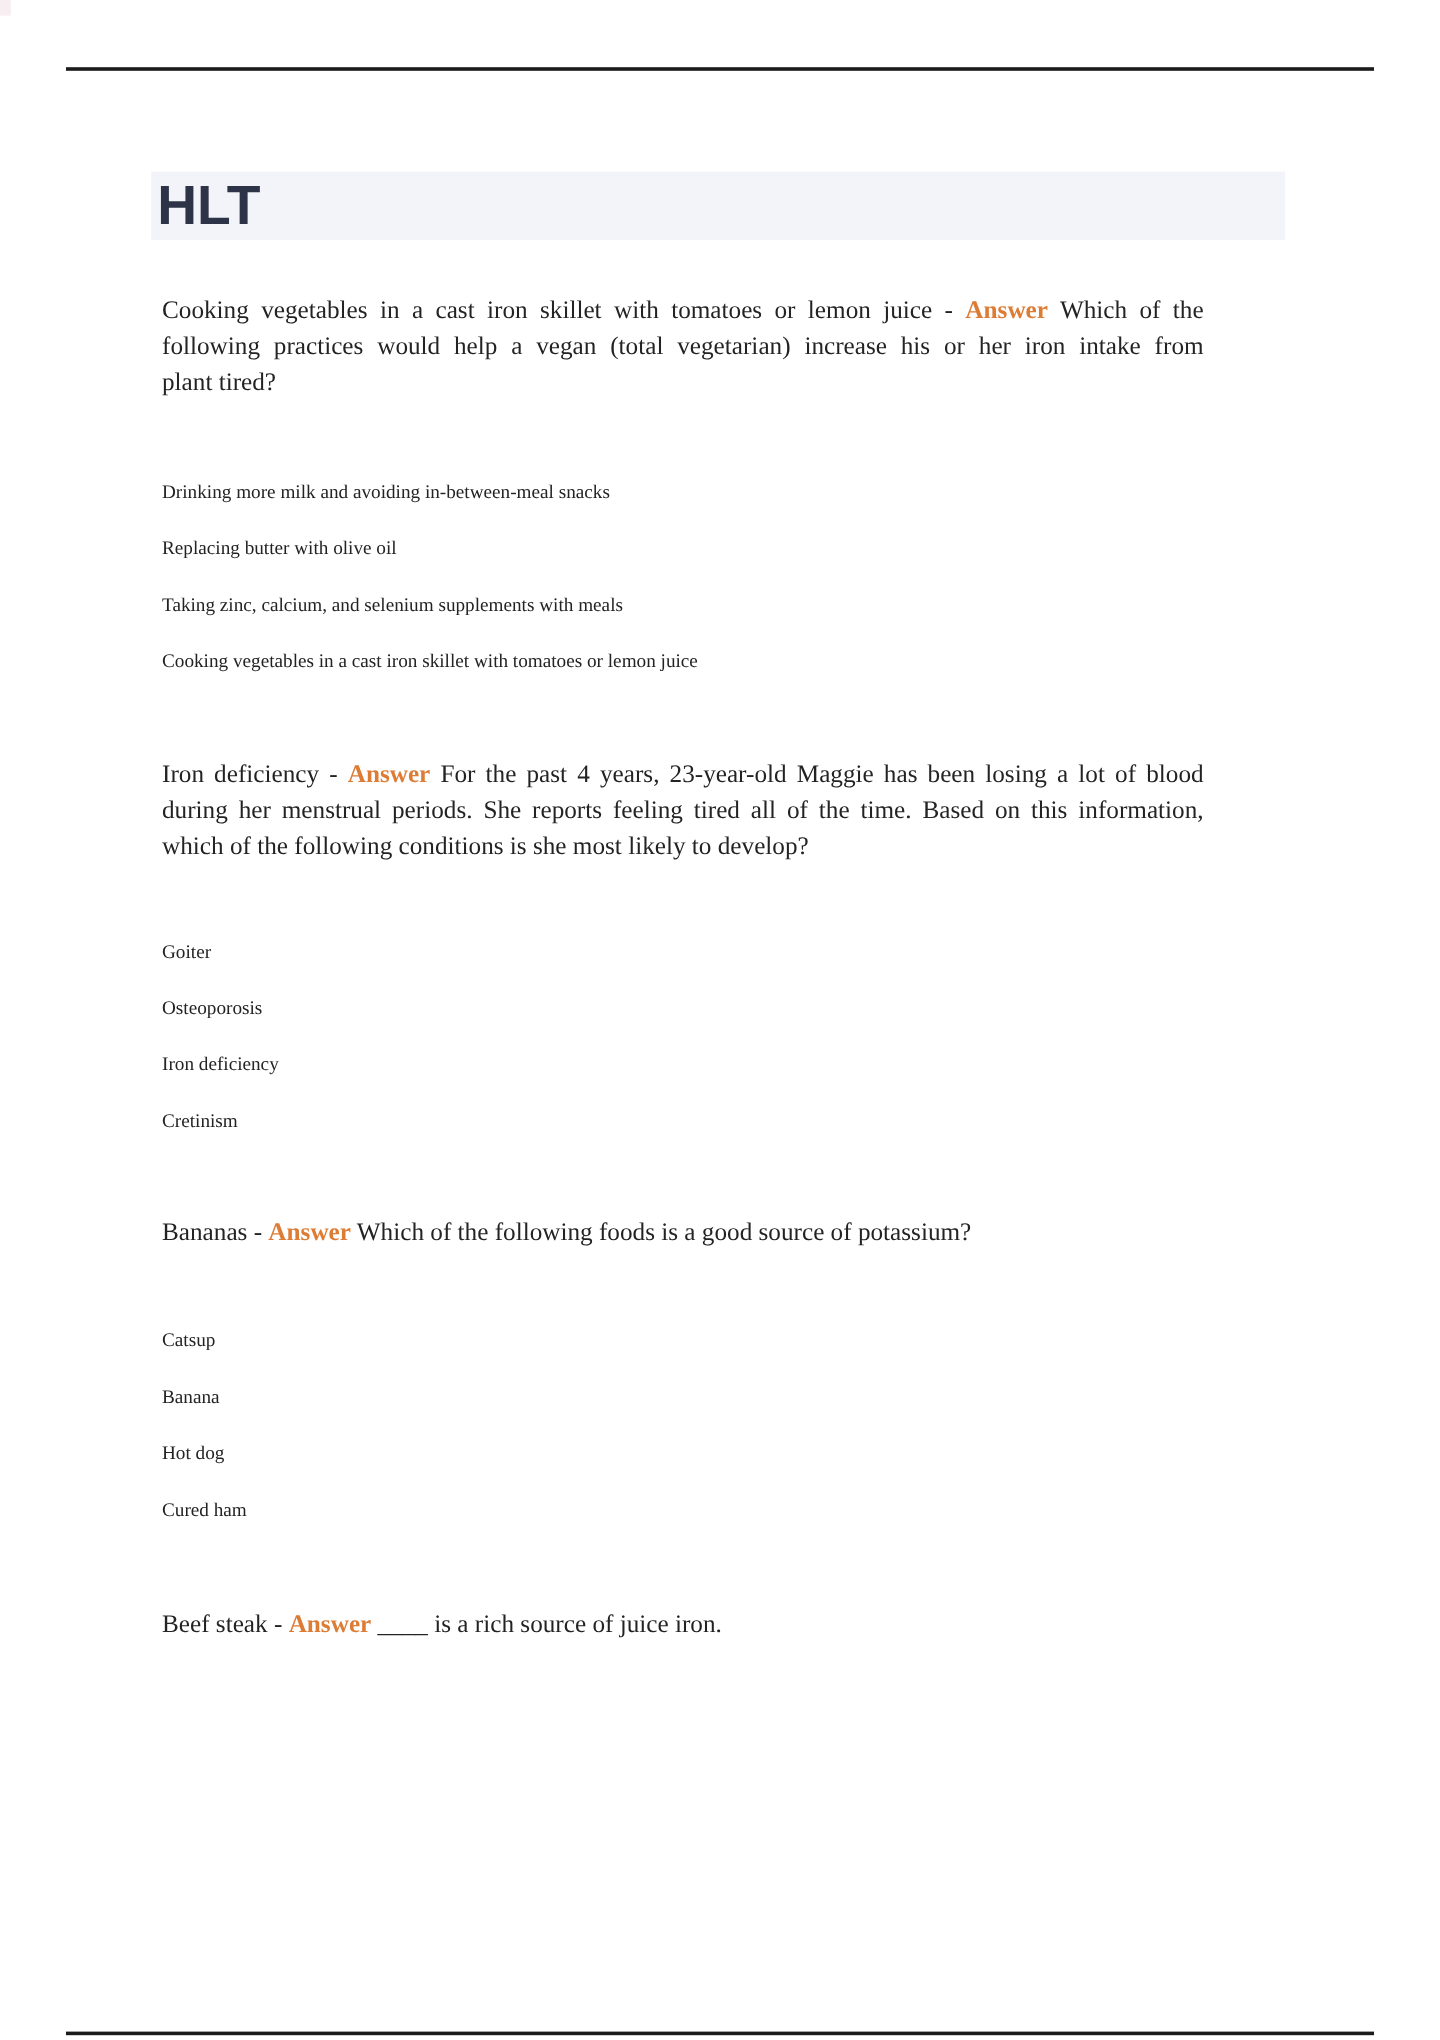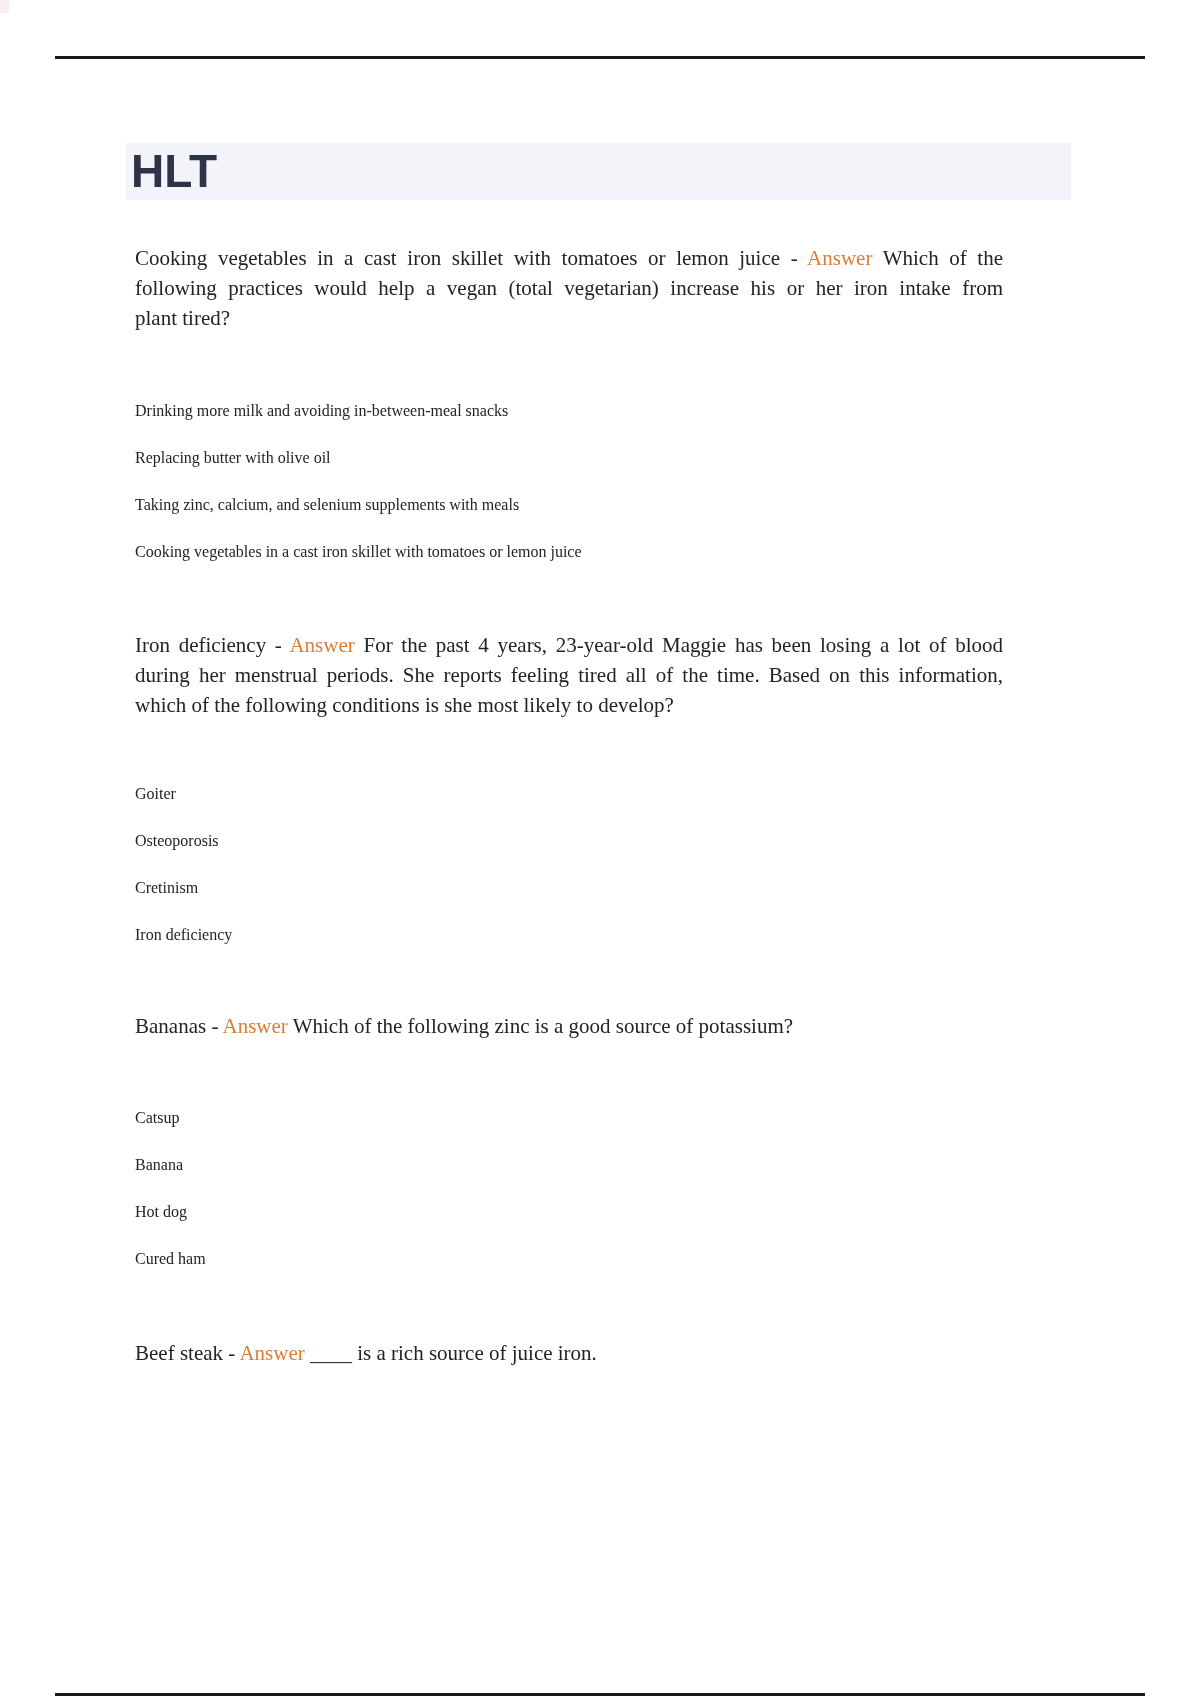--- a/index.html
+++ b/index.html
@@ -10,21 +10,21 @@
   .rule-top{left:55px;top:56px;width:1090px;}
   .rule-bottom{left:55px;top:1693px;width:1090px;}
   .title-bar{position:absolute;left:126px;top:143px;width:945px;height:57px;
              background:var(--title-bg,#f2f4f9);}
   .title-text{font-family:"Liberation Sans", sans-serif;font-weight:bold;font-size:46px;
               line-height:57px;color:var(--title-color,#2d3448);padding-left:5px;letter-spacing:0px;}
   .content{position:absolute;left:135px;width:868px;}
   .para{position:absolute;left:0;width:868px;font-size:21px;line-height:30px;}
   .line{white-space:nowrap;}
   .stretch{text-align:justify;text-align-last:justify;word-spacing:-2px;}
-  .answer{color:var(--accent,#dd7c35);font-weight:normal;margin-top:36px;}
+  .answer{color:var(--accent,#dd7c35);font-weight:bold;margin-top:36px;}
   .opts{position:absolute;left:0;width:868px;}
   .opt{font-size:16px;line-height:30px;margin:0 0 17px 0;white-space:nowrap;}
   .q1{top:243px;} .q1o{top:396px;}
   .q2{top:630px;} .q2o{top:779px;}
   .q3{top:1011px;} .q3o{top:1103px;}
   .q4{top:1338px;}
 </style>
 </head>
 <body>
 
@@ -51,26 +51,26 @@
     </div>
 
     <div class="para q2">
       <div class="line stretch"><span>Iron deficiency - </span><span class="answer">Answer</span><span> For the past 4 years, 23-year-old Maggie has been losing a lot of blood</span></div>
       <div class="line stretch">during her menstrual periods. She reports feeling tired all of the time. Based on this information,</div>
       <div class="line">which of the following conditions is she most likely to develop?</div>
     </div>
     <div class="opts q2o">
       <p class="opt">Goiter</p>
       <p class="opt">Osteoporosis</p>
+      <p class="opt">Iron deficiency</p>
       <p class="opt">Cretinism</p>
-      <p class="opt">Iron deficiency</p>
     </div>
 
     <div class="para q3">
-      <div class="line"><span>Bananas - </span><span class="answer">Answer</span><span> Which of the following zinc is a good source of potassium?</span></div>
+      <div class="line"><span>Bananas - </span><span class="answer">Answer</span><span> Which of the following foods is a good source of potassium?</span></div>
     </div>
     <div class="opts q3o">
       <p class="opt">Catsup</p>
       <p class="opt">Banana</p>
       <p class="opt">Hot dog</p>
       <p class="opt">Cured ham</p>
     </div>
 
     <div class="para q4">
       <div class="line"><span>Beef steak - </span><span class="answer">Answer</span><span> ____ is a rich source of juice iron.</span></div>

